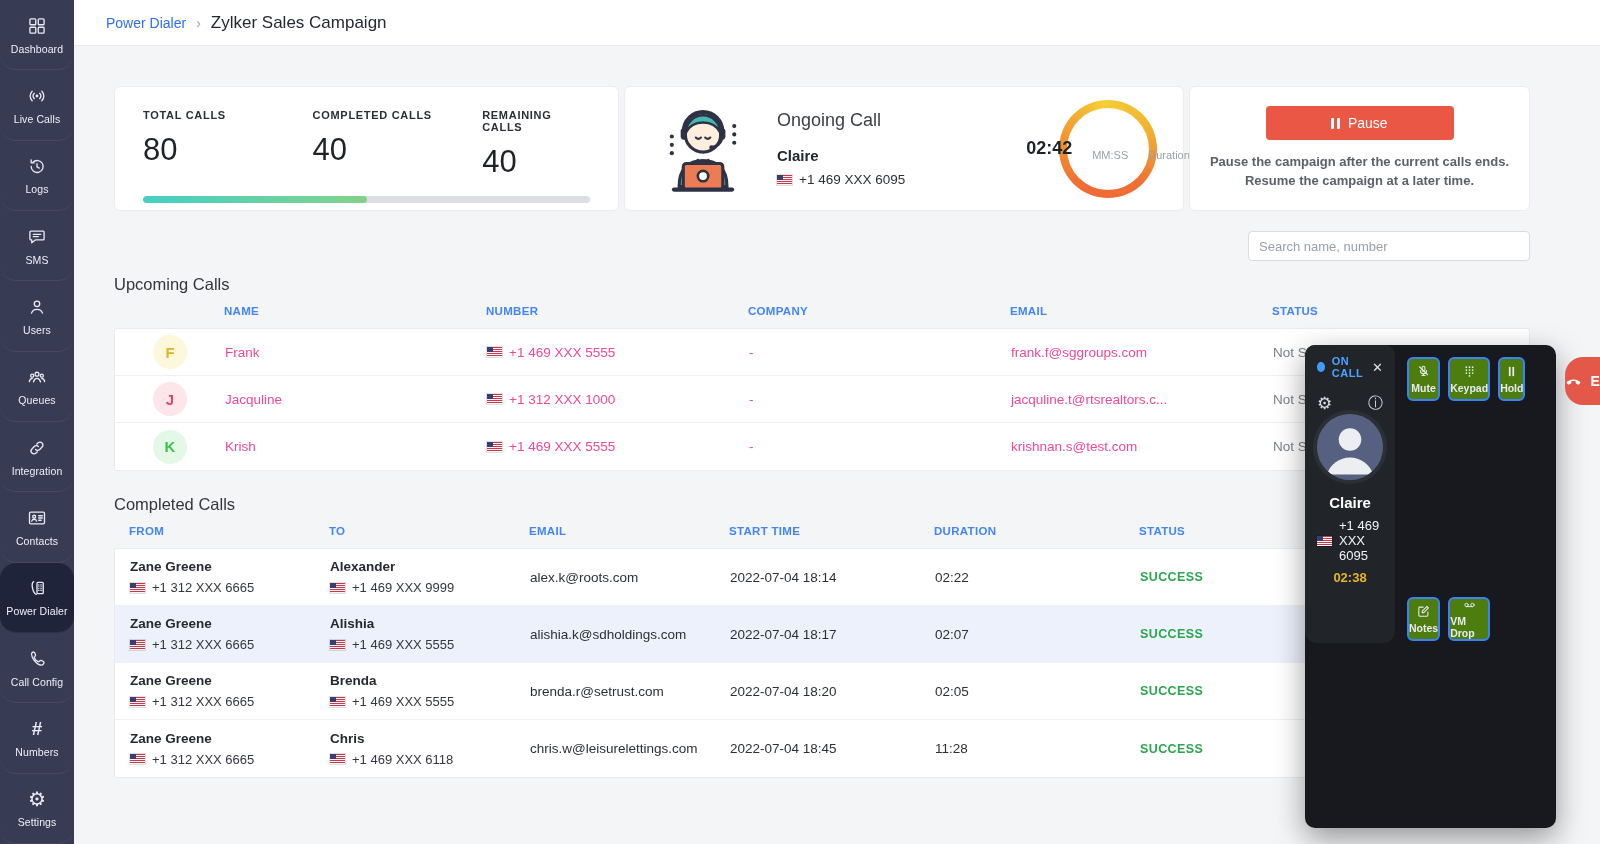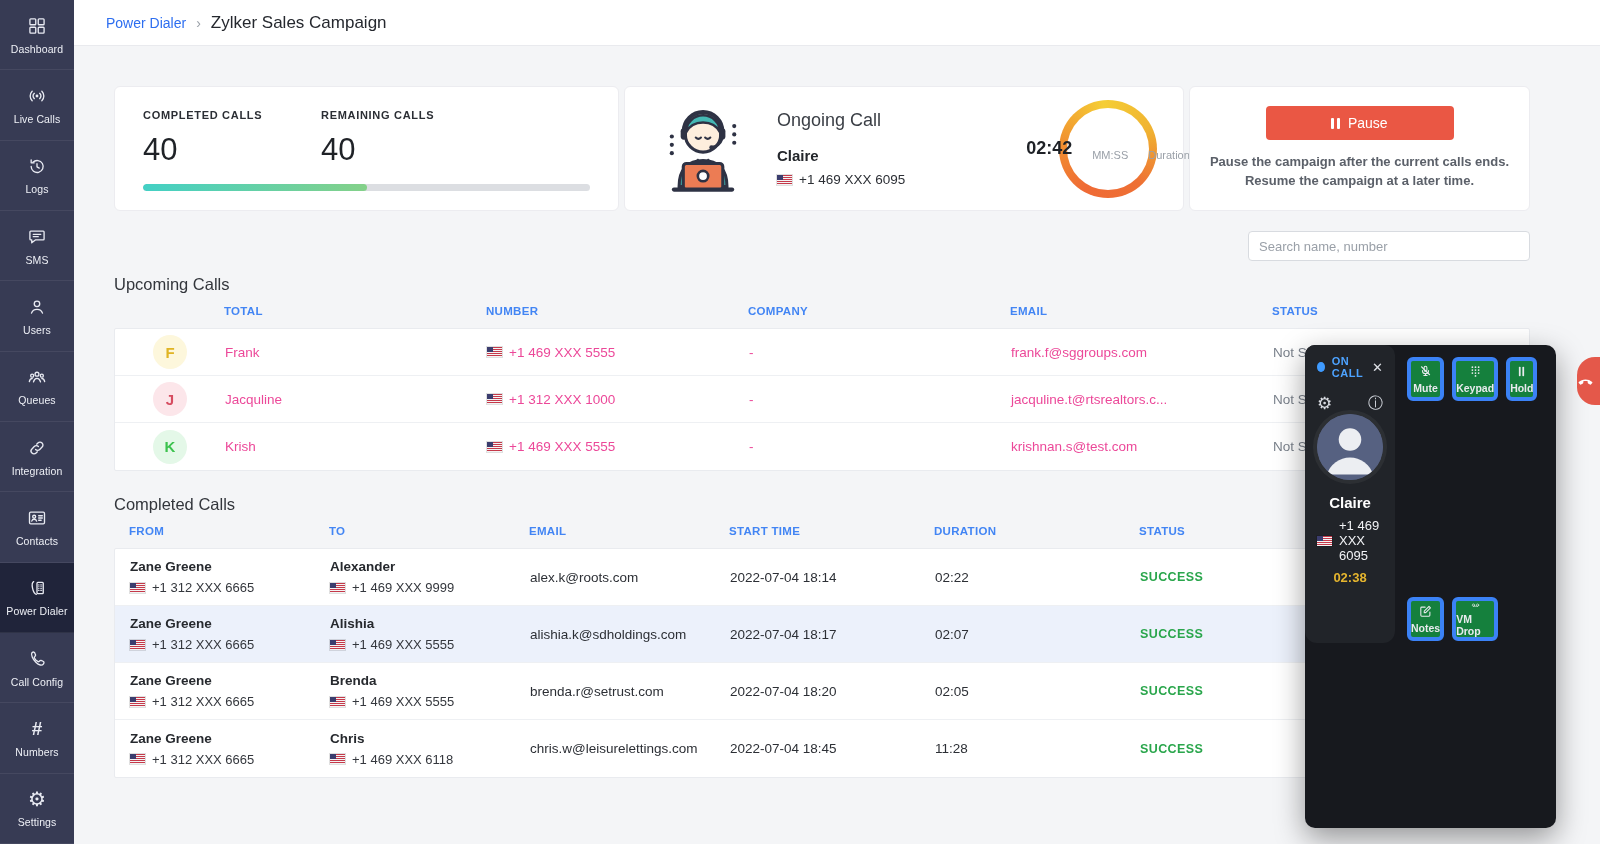--- a/index.html
+++ b/index.html
@@ -1,20 +1,20 @@
 <!DOCTYPE html>
 <html><head>
 <meta charset="utf-8">
 <style>
   * { margin:0; padding:0; box-sizing:border-box; }
   html,body { width:1600px; height:844px; overflow:hidden; font-family:"Liberation Sans", sans-serif; background:#f4f5f7; }
 
   
   .sidebar { position:absolute; left:0; top:0; width:74px; height:844px; background:#373b54; display:flex; flex-direction:column; z-index:5; }
-  .side-item { flex:1; display:flex; flex-direction:column; align-items:center; justify-content:center; gap:6px; color:#eef0f6; cursor:pointer; border-bottom:1px solid rgba(255,255,255,0.07); }
+  .side-item { flex:1; display:flex; flex-direction:column; align-items:center; justify-content:center; gap:6px; color:#eef0f6; cursor:pointer; border-bottom:1px solid rgba(255,255,255,0.07);border-radius:16px; }
   .side-item.active { background:#20243a; }
   .side-item .s-icon { width:22px; height:22px; display:flex; align-items:center; justify-content:center; }
   .side-item .s-icon svg { width:20px; height:20px; stroke:#e8eaf2; fill:none; stroke-width:1.6; stroke-linecap:round; stroke-linejoin:round; }
   .side-item .s-label { font-size:10.5px; letter-spacing:.1px; }
   .hash-glyph { font-size:19px; font-weight:600; color:#e8eaf2; }
   .gear-glyph { font-size:20px; color:#e8eaf2; line-height:1; }
 
   
   .topbar { position:absolute; left:74px; top:0; right:0; height:46px; background:#ffffff; border-bottom:1px solid #e9eaee; display:flex; align-items:center; padding-left:32px; z-index:4; }
   .crumb-link { color:#2d6ef0; font-size:14px; cursor:pointer; }
@@ -97,21 +97,21 @@
   .cw-status { font-size:11px; font-weight:700; letter-spacing:.6px; color:#4da3ff; }
   .cw-close { margin-left:auto; font-size:13px; color:#dfe2e7; cursor:pointer; }
   .cw-tools-row { display:flex; justify-content:space-between; margin-top:16px; }
   .cw-gear { font-size:17px; color:#d8dbe1; cursor:pointer; line-height:1; }
   .cw-info { font-size:15px; color:#cfd3da; cursor:pointer; line-height:1; }
   .cw-avatar { width:66px; height:66px; border-radius:50%; margin:2px auto 0; overflow:hidden; background:#556080; box-shadow:0 0 0 4px rgba(255,255,255,.05); }
   .cw-name { text-align:center; font-size:15px; font-weight:700; margin-top:14px; color:#fff; }
   .cw-number { display:flex; align-items:center; justify-content:center; font-size:13px; margin-top:7px; color:#f2f3f6; }
   .cw-timer { text-align:center; font-size:13px; font-weight:600; color:#e5b52e; margin-top:7px; }
   .cw-controls { display:grid; grid-template-columns:repeat(3,1fr); gap:8px; padding:12px 12px 0 12px; }
-  .cw-btn { background:#15803d; border:4px solid #3b82f6; border-radius:6px; height:44px; display:flex; flex-direction:column; align-items:center; justify-content:center; gap:3px; cursor:pointer; color:#e8eaee; font-family:"Liberation Sans",sans-serif; }
+  .cw-btn { background:#4d7c0f; border:2px solid #3b82f6; border-radius:6px; height:44px; display:flex; flex-direction:column; align-items:center; justify-content:center; gap:3px; cursor:pointer; color:#e8eaee; font-family:"Liberation Sans",sans-serif; }
   .cw-btn svg { width:15px; height:15px; stroke:#e8eaee; fill:none; stroke-width:1.7; stroke-linecap:round; stroke-linejoin:round; }
   .cw-btn svg.filled { fill:#e8eaee; stroke:none; }
   .cw-btn-label { font-size:10.5px; font-weight:600; }
   .cw-end { margin:12px 28px 0 28px; height:48px; border:none; border-radius:18px; background:#e4584a; color:#fff; font-size:14px; font-weight:700; font-family:"Liberation Sans",sans-serif; display:flex; align-items:center; justify-content:center; gap:8px; cursor:pointer; }
   .cw-end svg { width:17px; height:17px; fill:#fff; }
   .cw-footer { margin-top:11px; border-top:1px solid #2c2f35; flex:1; display:flex; align-items:center; justify-content:space-between; padding:0 15px; }
   .cw-footer .f-icon { width:22px; height:22px; display:flex; align-items:center; justify-content:center; cursor:pointer; }
   .cw-footer svg { width:19px; height:19px; stroke:#dfe2e8; fill:none; stroke-width:1.6; stroke-linecap:round; stroke-linejoin:round; }
   .cw-footer .green svg { stroke:none; fill:#6cbf57; }
   .cw-footer .gear-glyph { font-size:19px; color:#dfe2e8; }
@@ -245,20 +245,24 @@
   <span class="crumb-link">Power Dialer</span>
   <span class="crumb-sep">›</span>
   <span class="crumb-current">Zylker Sales Campaign</span>
 </header>
 
 <main class="main">
 
   <div class="cards-row">
     <section class="card stats-card">
       <div class="stats-cols">
+        <div class="stat-col">
+          <div class="stat-label">TOTAL CALLS</div>
+          <div class="stat-value">80</div>
+        </div>
         <div class="stat-col">
           <div class="stat-label">COMPLETED CALLS</div>
           <div class="stat-value">40</div>
         </div>
         <div class="stat-col">
           <div class="stat-label">REMAINING CALLS</div>
           <div class="stat-value">40</div>
         </div>
       </div>
       <div class="progress-track">
@@ -322,21 +326,21 @@
     </section>
   </div>
 
   <div class="search-row">
     <input class="search-input" type="text" placeholder="Search name, number" style="">
   </div>
 
   <h2 class="section-title upcoming-title">Upcoming Calls</h2>
   <div class="grid-head u-grid">
     <div></div>
-    <div class="th">TOTAL</div>
+    <div class="th">NAME</div>
     <div class="th">NUMBER</div>
     <div class="th">COMPANY</div>
     <div class="th">EMAIL</div>
     <div class="th">STATUS</div>
   </div>
   <div class="table-card">
     <div class="u-row">
       <div class="avatar-cell">
           <span class="avatar" style="background: rgb(253, 247, 220); color: rgb(224, 180, 35);">F</span>
         </div>

